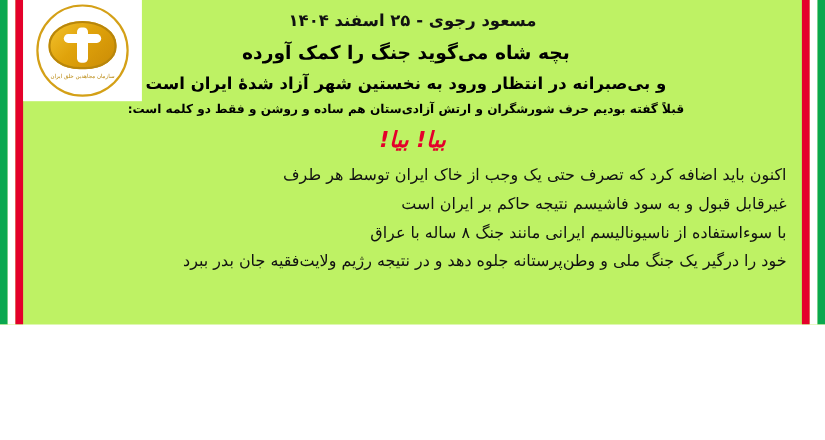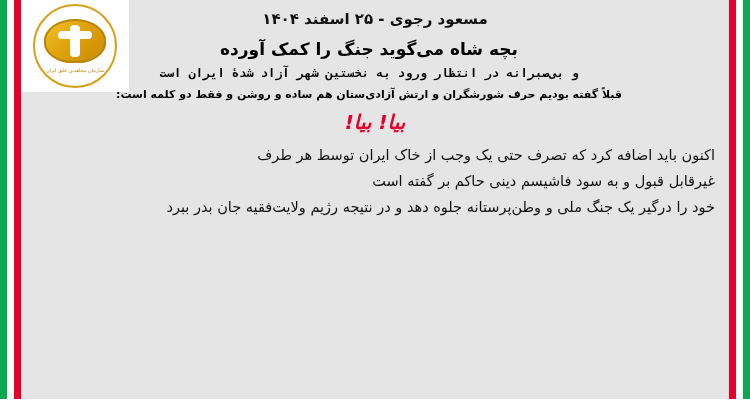--- a/index.html
+++ b/index.html
@@ -10,22 +10,22 @@
     width: 750px;
     height: 400px;
     background: #ffffff;
     font-family: "DejaVu Sans", "Liberation Sans", sans-serif;
     overflow: hidden;
   }
 
   .poster {
     position: relative;
     width: 750px;
-    height: 399px;
-    background: #e5e5e5;
+    height: 295px;
+    background: #bef264;
     box-sizing: border-box;
     overflow: hidden;
   }
 
   
   .edge {
     position: absolute;
     top: 0;
     bottom: 0;
     width: 7px;
@@ -133,22 +133,21 @@
   }
 
   .headline {
     font-size: 17px;
     font-weight: bold;
     color: #000000;
     line-height: 1.55;
     margin: 0 12px 3px 0;
   }
   .headline.second {
-    font-size: 12px;
-    font-family: Liberation Mono, monospace;
+    font-size: 15px;
   }
   .headline.third {
     font-size: 11px;
     margin-bottom: 6px;
   }
 
   .shout {
     font-size: 20px;
     font-weight: bold;
     color: #e4002b;
@@ -197,18 +196,19 @@
     <div class="date-line">مسعود رجوی - ۲۵ اسفند ۱۴۰۴</div>
 
     <div class="headline first">بچه شاه می‌گوید جنگ را کمک آورده</div>
     <div class="headline second">و بی‌صبرانه در انتظار ورود به نخستین شهر آزاد شدهٔ ایران است</div>
     <div class="headline third">قبلاً گفته بودیم حرف شورشگران و ارتش آزادی‌ستان هم ساده و روشن و فقط دو کلمه است:</div>
 
     <div class="shout">بیا! بیا!</div>
 
     <ul class="body-lines">
       <li>اکنون باید اضافه کرد که تصرف حتی یک وجب از خاک ایران توسط هر طرف</li>
-      <li>غیرقابل قبول و به سود فاشیسم دینی حاکم بر گفته است</li>
+      <li>غیرقابل قبول و به سود فاشیسم نتیجه حاکم بر ایران است</li>
+      <li>با سوءاستفاده از ناسیونالیسم ایرانی مانند جنگ ۸ ساله با عراق</li>
       <li>خود را درگیر یک جنگ ملی و وطن‌پرستانه جلوه دهد و در نتیجه رژیم ولایت‌فقیه جان بدر ببرد</li>
     </ul>
 
   </div>
 </div>
 
 </body></html>

